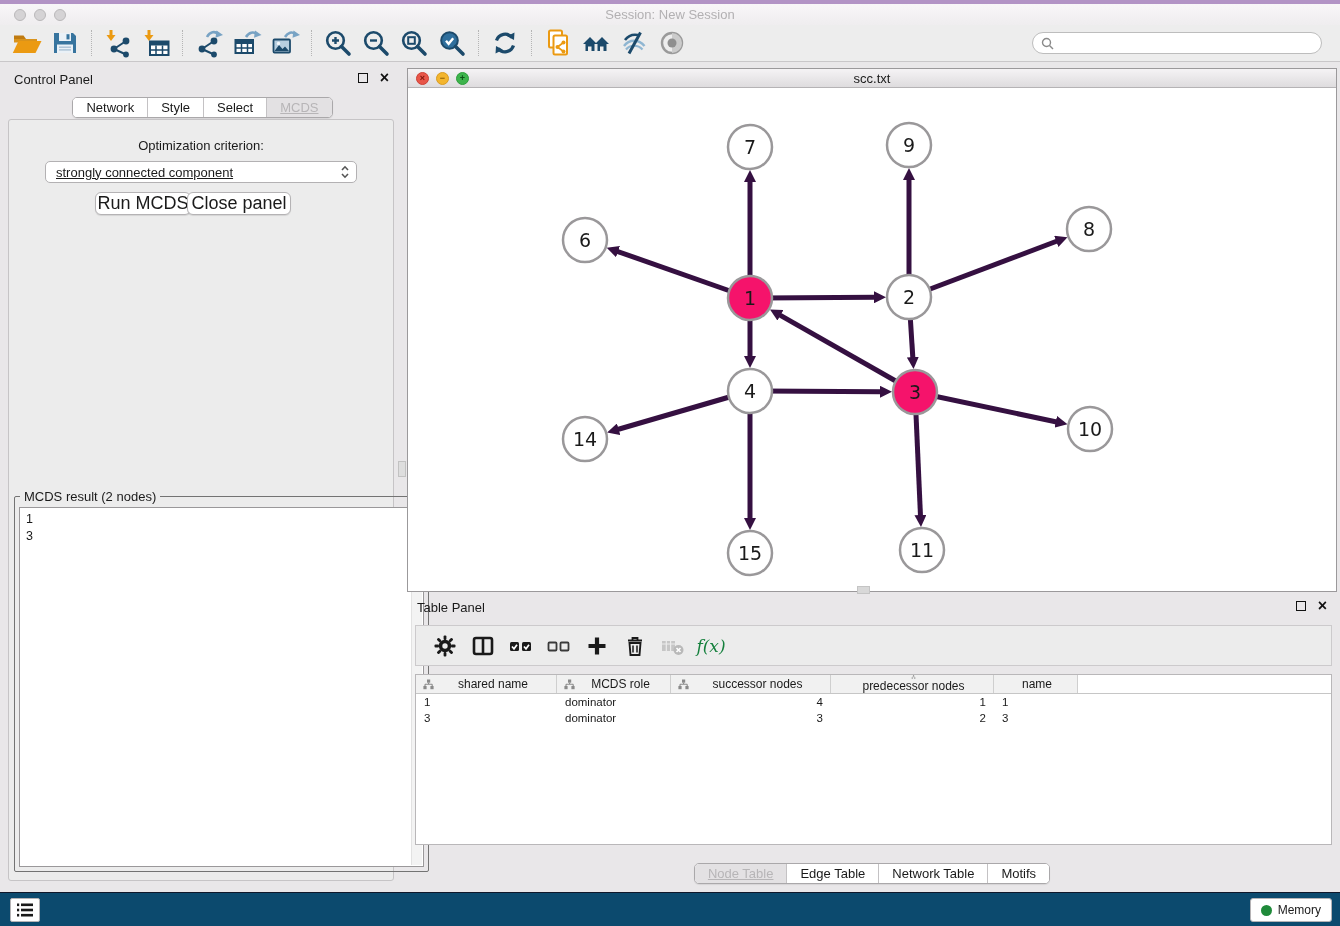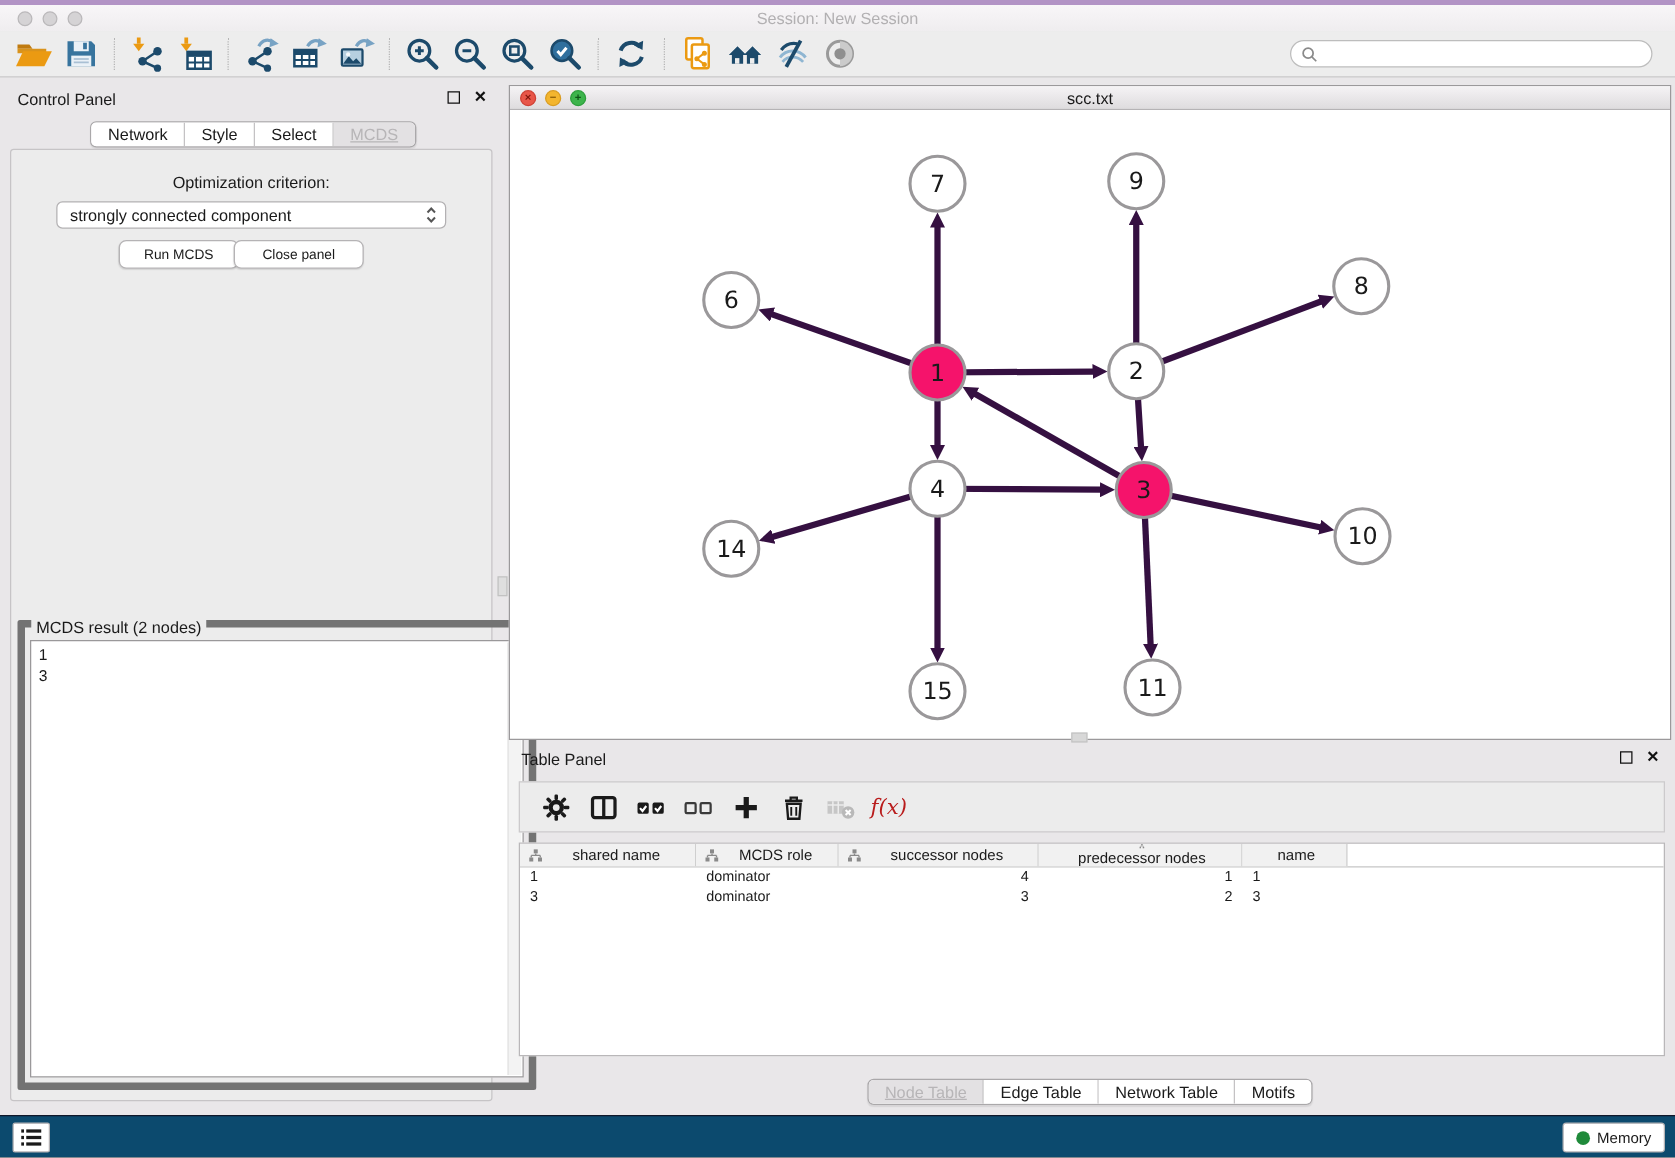--- a/index.html
+++ b/index.html
@@ -38,28 +38,28 @@
     display:flex; align-items:center; white-space:nowrap; }
   .seg:last-child { border-right:none; }
   .seg.selected { background:#e3e1e3; color:#b7b5b7;text-decoration:underline; }
   .cp-tabs { position:absolute; top:29px; left:0; right:0; display:flex; justify-content:center; }
 
   .cp-body { position:absolute; top:51px; left:4px; right:7px; bottom:3px; background:#ececec;
     border:1px solid #c6c4c6; border-radius:3px; }
   .opt-label { position:absolute; top:18px; left:0; right:0; text-align:center; font-size:13px; }
   .combo { position:absolute; top:41px; left:36px; width:312px; height:22px; background:#fff;
     border:1px solid #b3b1b3; border-radius:5px; display:flex; align-items:center; padding:0 6px 0 10px; }
-  .combo-value { flex:1; font-size:13px; }
+  .combo-value { flex:1; font-size:13px;text-decoration:underline; }
   .btn { position:absolute; height:23px; background:#fff; border:1px solid #b5b3b5; border-radius:6px;
-    font-size:11px; display:flex; align-items:center; justify-content:center;
+    font-size:18px; display:flex; align-items:center; justify-content:center;
     box-shadow:0 1px 1px rgba(0,0,0,0.1); }
   .run-btn { top:72px; left:86px; width:96px; }
   .closep-btn { top:72px; left:178px; width:104px; }
 
-  .groupbox { position:absolute; left:5px; top:376px; width:415px; height:376px; border:6px solid #737373; border-radius:2px;padding-left:48px; }
+  .groupbox { position:absolute; left:5px; top:376px; width:415px; height:376px; border:1px solid #737373; border-radius:2px;padding-left:48px; }
   .groupbox-title { position:absolute; top:-8px; left:5px; background:#ececec; padding:0 4px; font-size:13px; }
   .result-area { position:absolute; left:4px; top:10px; right:4px; bottom:4px; background:#fff;
     border:1px solid #9a989a; }
   .result-text { padding:3px 6px; font-size:12.5px; line-height:17px; font-family:"Liberation Sans",sans-serif; white-space:pre; }
   .result-scroll { position:absolute; top:1px; bottom:1px; right:1px; width:11px; background:#f3f3f3; border-left:1px solid #e2e2e2; }
 
   .v-grip { position:absolute; left:398px; top:461px; width:8px; height:16px; background:#dedede;
     border:1px solid #c2c2c2; }
   .h-grip { position:absolute; left:857px; top:586px; width:13px; height:8px; background:#d8d8d8;
     border:1px solid #c4c4c4; }
@@ -76,21 +76,21 @@
   .t-yel   { background:#f3b52e; border:1px solid #d99c22; color:#8a5c06; }
   .t-grn   { background:#3db44c; border:1px solid #2d9e3c; color:#0c5416; }
   .nw-title { position:absolute; left:0; right:0; top:2px; text-align:center; font-size:13px; color:#1a1a1a; }
   .nw-canvas { position:absolute; top:19px; left:0; right:0; bottom:0; }
 
   
   .table-panel { position:absolute; left:407px; top:596px; width:930px; height:296px; }
   .tp-toolbar { position:absolute; top:29px; left:8px; right:5px; height:41px; background:#ececec;
     border:1px solid #cccacc; display:flex; align-items:center; padding:0 12px; gap:4px; }
   .ttool { min-width:34px; height:30px; display:flex; align-items:center; justify-content:center; }
-  .fx-label { font-family:"DejaVu Serif", serif; font-style:italic; font-size:17px; color:#b91c1c; }
+  .fx-label { font-family:"DejaVu Serif", serif; font-style:italic; font-size:17px; color:#15803d; }
   .tp-table { position:absolute; top:78px; left:8px; right:5px; bottom:47px; background:#fff; border:1px solid #b9b7b9; overflow:hidden; }
   .tbl-head { display:flex; height:19px; border-bottom:1px solid #c6c6c6; }
   .th { display:flex; align-items:center; background:#f1f1f1; border-right:1px solid #cfcfcf; padding:0 4px 0 7px; }
   .th-label { flex:1; text-align:center; font-size:12px; }
   .tr { display:flex; height:16px; align-items:center; }
   .td { font-size:11.5px; padding:0 8px; overflow:hidden; white-space:nowrap; }
   .tp-footer-tabs { position:absolute; top:267px; left:0; right:0; display:flex; justify-content:center; }
 
   
   .statusbar { position:absolute; left:0; right:0; top:892px; height:34px; background:#0c4a6e; border-top:1px solid #0f172a; }

